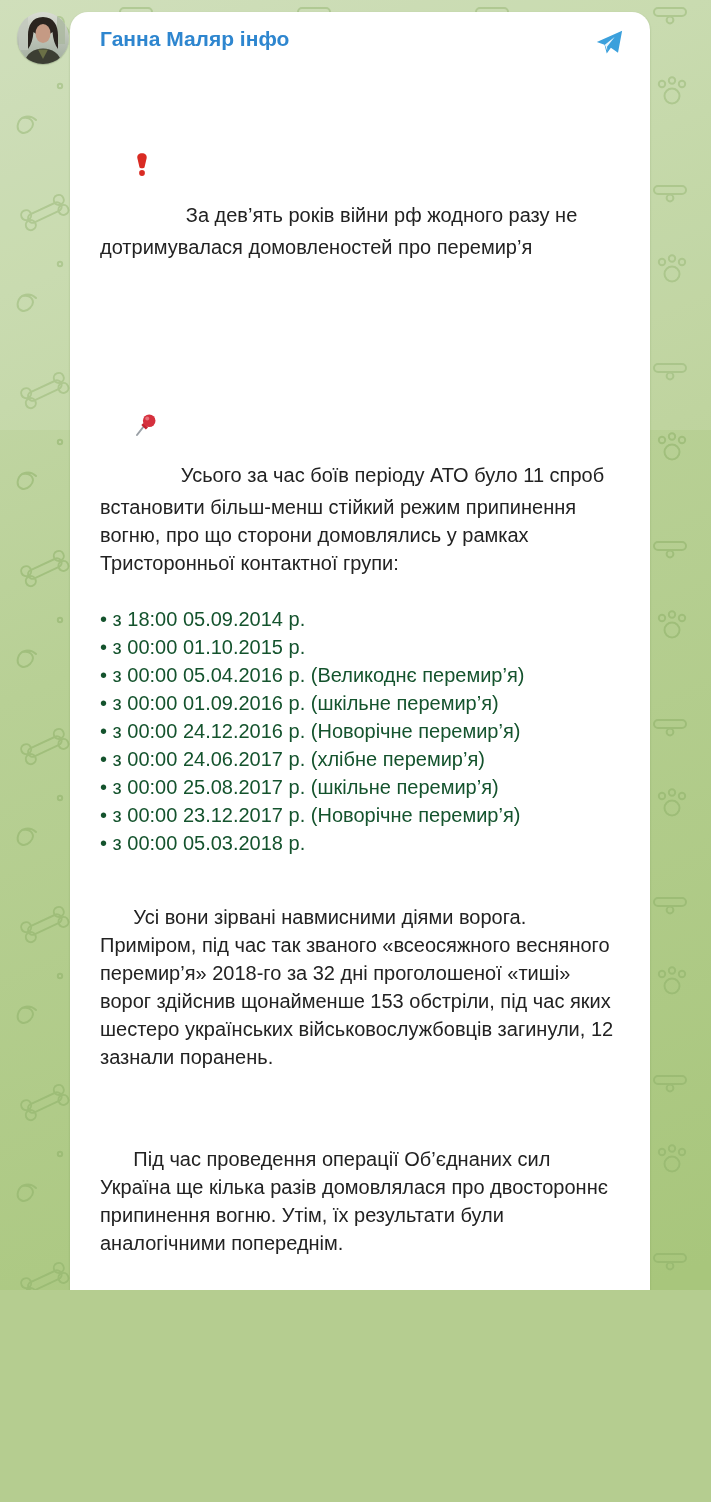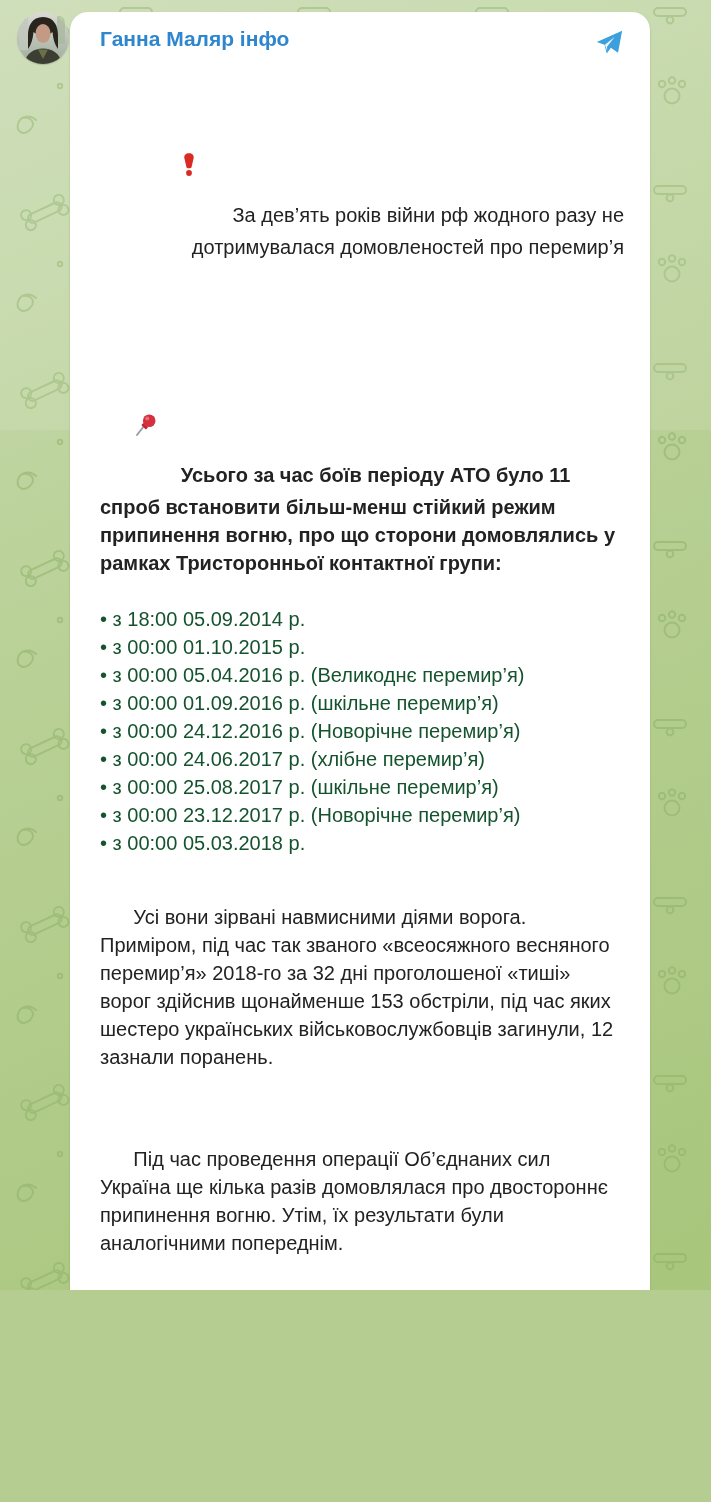--- a/index.html
+++ b/index.html
@@ -20,22 +20,22 @@
     box-shadow:0 1px 2px rgba(62,86,40,.28);
   }
   .header{display:flex;justify-content:space-between;align-items:flex-start;margin-bottom:9px;}
   .author{color:#2e86cf;font-weight:bold;font-size:21px;line-height:26px;cursor:pointer;}
   .plane{width:30px;height:30px;margin-top:2px;cursor:pointer;}
   .plane svg{display:block;}
   .para{
     font-size:20px;line-height:28px;color:#222222;
     margin:0 0 18px;white-space:pre-wrap;word-wrap:break-word;
   }
-  .p1{margin-bottom:40px;text-align:right;}
-  .p2{margin-bottom:0;font-weight:bold;}
+  .p1{margin-bottom:40px;}
+  .p2{margin-bottom:0;}
   .truce-list{margin-bottom:18px;}
   .truce-line{font-size:20px;line-height:28px;color:#14532d;}
   .emoji{display:inline-block;vertical-align:-4px;}
   .emoji svg{display:block;}
   .emoji-gap{margin-right:8px;}
   .emoji-tight{margin-right:3px;}
 </style>
 </head>
 <body>
 

